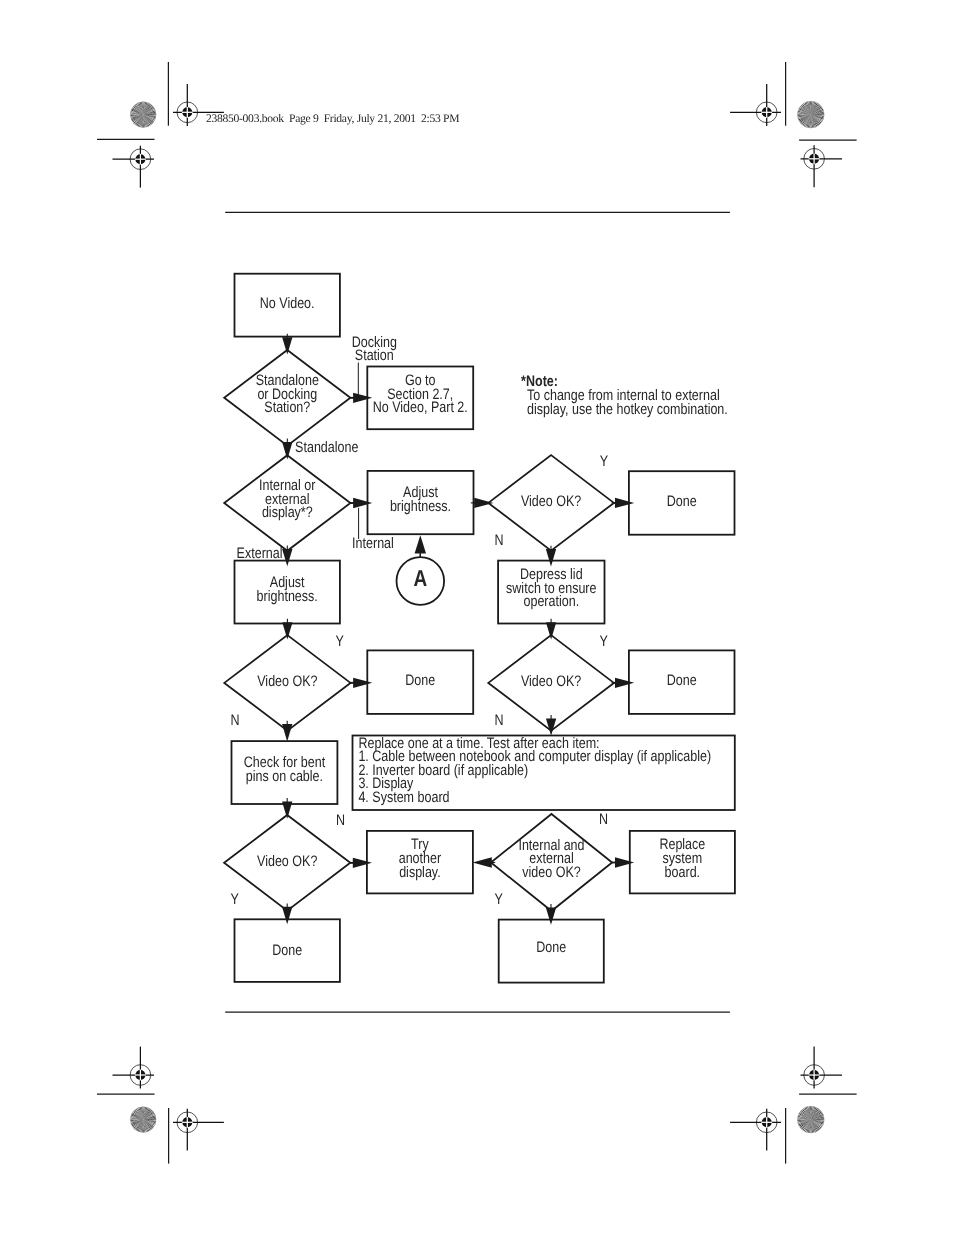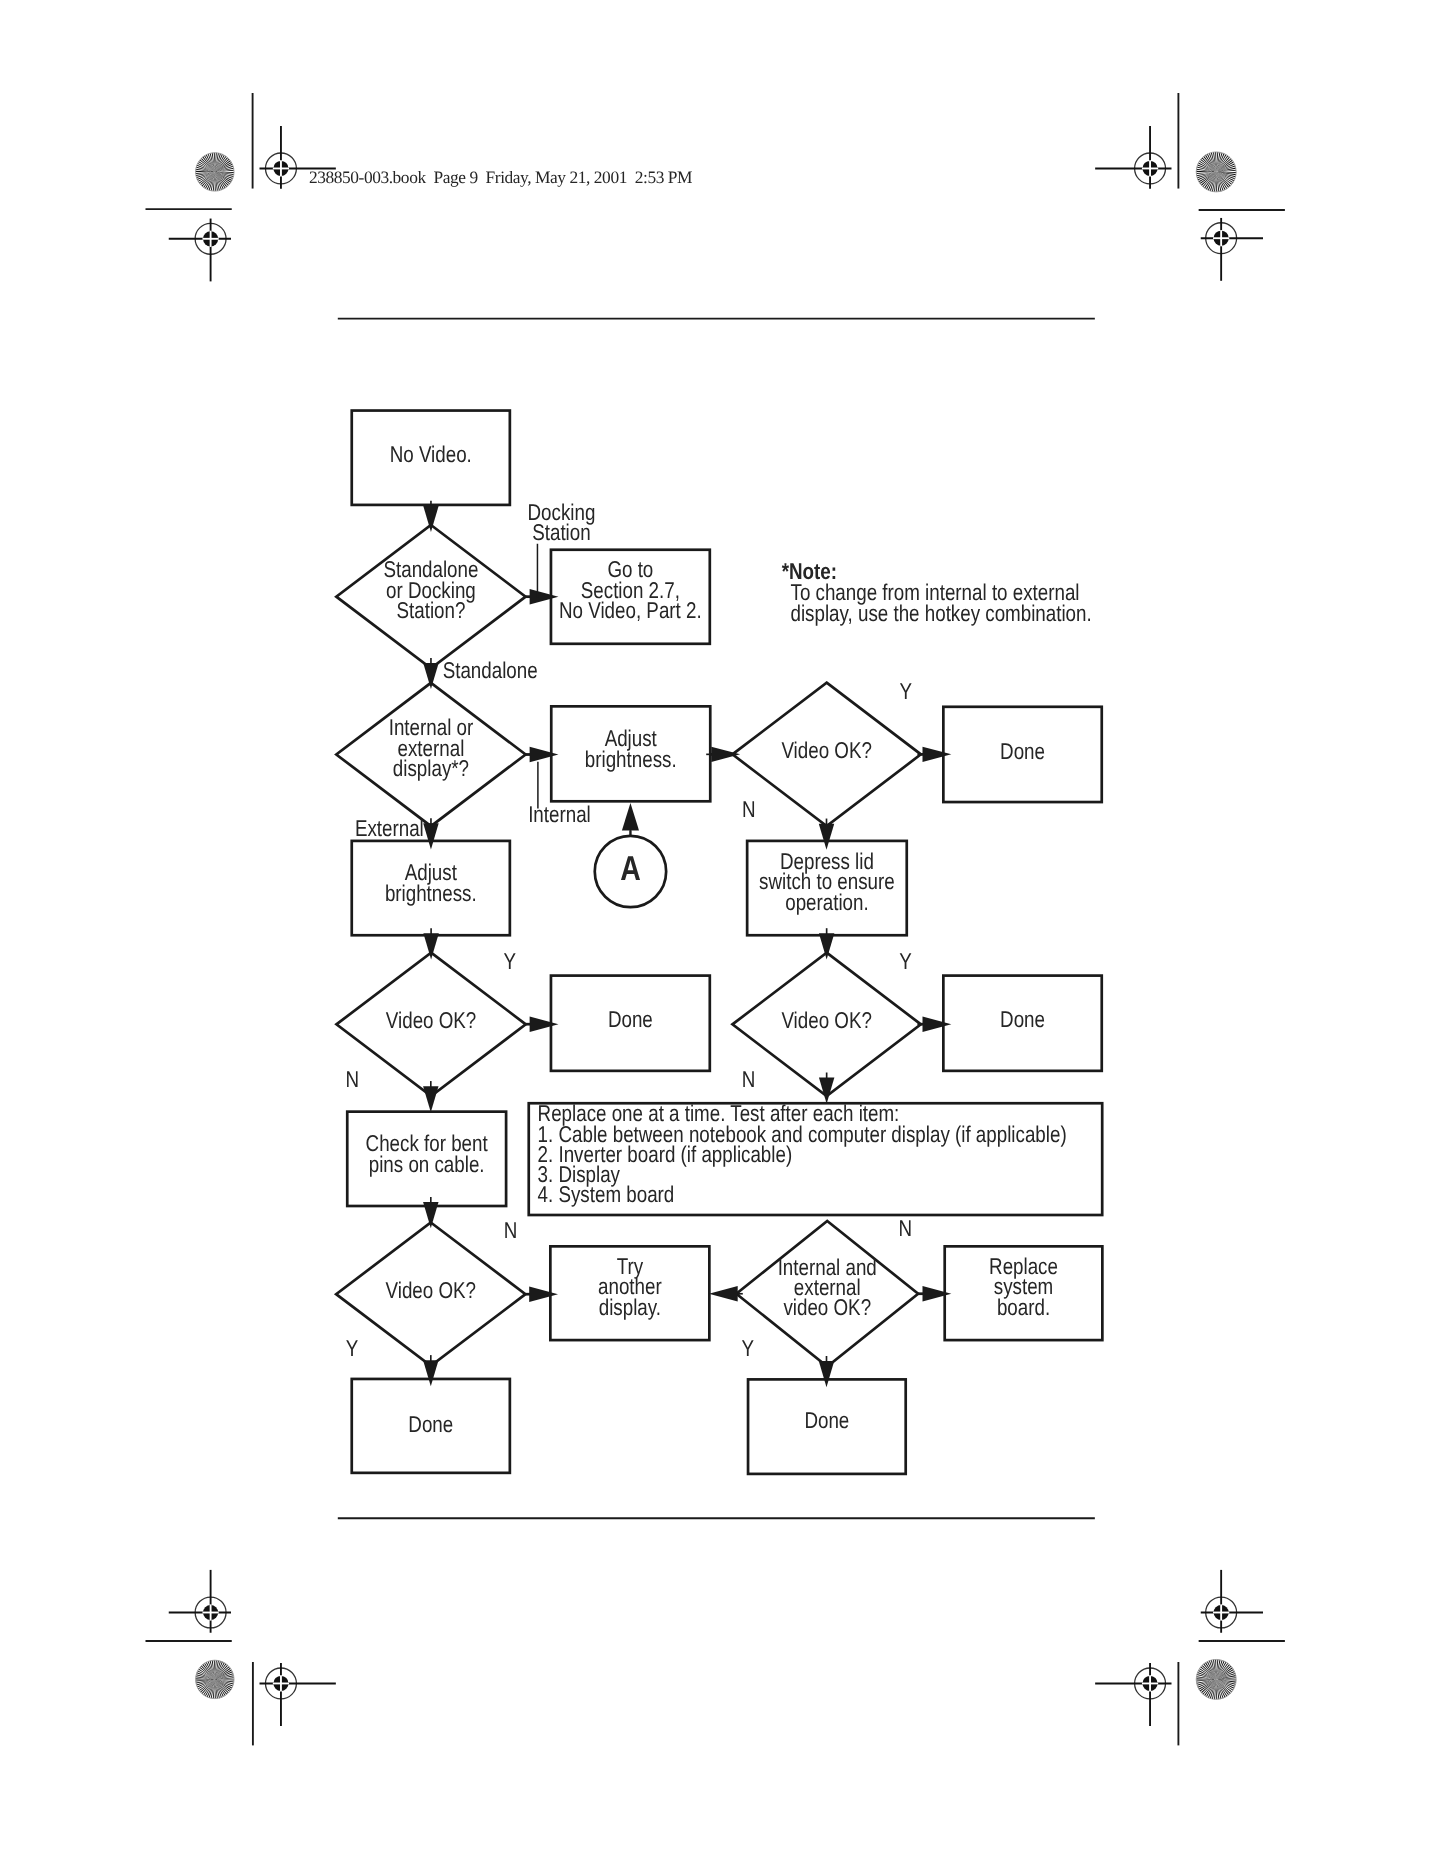--- a/index.html
+++ b/index.html
@@ -10,21 +10,21 @@
   #marks-svg{position:absolute;left:0;top:0;}
   #chart-svg{position:absolute;left:0;top:0;}
   #header-text{position:absolute;left:206px;top:113px;font-family:"Liberation Serif",serif;font-size:11.6px;line-height:11.6px;color:#262626;white-space:pre;letter-spacing:-0.29px;}
   text{fill:#262626;font-family:"Liberation Sans",sans-serif;}
   body,text,div{-webkit-font-smoothing:antialiased;text-rendering:geometricPrecision;}
 </style>
 </head>
 <body>
 
 <div id="page">
-  <div id="header-text">238850-003.book  Page 9  Friday, May 21, 2001  2:53 PM</div>
+  <div id="header-text">238850-003.book  Page 9  Friday, July 21, 2001  2:53 PM</div>
 
   <svg id="marks-svg" width="954" height="1235" viewBox="0 0 954 1235">
       <line x1="225.2" y1="212.4" x2="729.9" y2="212.4" stroke="#1a1a1a" stroke-width="1.3"></line>
       <line x1="225.2" y1="1012.2" x2="729.9" y2="1012.2" stroke="#1a1a1a" stroke-width="1.3"></line>
       <g>
         <circle cx="143.2" cy="114.6" r="12.8" fill="#ffffff"></circle>
         <path d="M143.20,114.60L156.00,114.60A12.8,12.8 0 0 1 155.98,115.29ZM143.20,114.60L155.92,115.98A12.8,12.8 0 0 1 155.83,116.67ZM143.20,114.60L155.70,117.35A12.8,12.8 0 0 1 155.53,118.02ZM143.20,114.60L155.33,118.69A12.8,12.8 0 0 1 155.09,119.34ZM143.20,114.60L154.82,119.97A12.8,12.8 0 0 1 154.51,120.60ZM143.20,114.60L154.17,121.20A12.8,12.8 0 0 1 153.79,121.78ZM143.20,114.60L153.39,122.35A12.8,12.8 0 0 1 152.96,122.89ZM143.20,114.60L152.49,123.40A12.8,12.8 0 0 1 152.00,123.89ZM143.20,114.60L151.49,124.36A12.8,12.8 0 0 1 150.95,124.79ZM143.20,114.60L150.38,125.19A12.8,12.8 0 0 1 149.80,125.57ZM143.20,114.60L149.20,125.91A12.8,12.8 0 0 1 148.57,126.22ZM143.20,114.60L147.94,126.49A12.8,12.8 0 0 1 147.29,126.73ZM143.20,114.60L146.62,126.93A12.8,12.8 0 0 1 145.95,127.10ZM143.20,114.60L145.27,127.23A12.8,12.8 0 0 1 144.58,127.32ZM143.20,114.60L143.89,127.38A12.8,12.8 0 0 1 143.20,127.40ZM143.20,114.60L142.51,127.38A12.8,12.8 0 0 1 141.82,127.32ZM143.20,114.60L141.13,127.23A12.8,12.8 0 0 1 140.45,127.10ZM143.20,114.60L139.78,126.93A12.8,12.8 0 0 1 139.11,126.73ZM143.20,114.60L138.46,126.49A12.8,12.8 0 0 1 137.83,126.22ZM143.20,114.60L137.20,125.91A12.8,12.8 0 0 1 136.60,125.57ZM143.20,114.60L136.02,125.19A12.8,12.8 0 0 1 135.45,124.79ZM143.20,114.60L134.91,124.36A12.8,12.8 0 0 1 134.40,123.89ZM143.20,114.60L133.91,123.40A12.8,12.8 0 0 1 133.44,122.89ZM143.20,114.60L133.01,122.35A12.8,12.8 0 0 1 132.61,121.78ZM143.20,114.60L132.23,121.20A12.8,12.8 0 0 1 131.89,120.60ZM143.20,114.60L131.58,119.97A12.8,12.8 0 0 1 131.31,119.34ZM143.20,114.60L131.07,118.69A12.8,12.8 0 0 1 130.87,118.02ZM143.20,114.60L130.70,117.35A12.8,12.8 0 0 1 130.57,116.67ZM143.20,114.60L130.48,115.98A12.8,12.8 0 0 1 130.42,115.29ZM143.20,114.60L130.40,114.60A12.8,12.8 0 0 1 130.42,113.91ZM143.20,114.60L130.48,113.22A12.8,12.8 0 0 1 130.57,112.53ZM143.20,114.60L130.70,111.85A12.8,12.8 0 0 1 130.87,111.18ZM143.20,114.60L131.07,110.51A12.8,12.8 0 0 1 131.31,109.86ZM143.20,114.60L131.58,109.23A12.8,12.8 0 0 1 131.89,108.60ZM143.20,114.60L132.23,108.00A12.8,12.8 0 0 1 132.61,107.42ZM143.20,114.60L133.01,106.85A12.8,12.8 0 0 1 133.44,106.31ZM143.20,114.60L133.91,105.80A12.8,12.8 0 0 1 134.40,105.31ZM143.20,114.60L134.91,104.84A12.8,12.8 0 0 1 135.45,104.41ZM143.20,114.60L136.02,104.01A12.8,12.8 0 0 1 136.60,103.63ZM143.20,114.60L137.20,103.29A12.8,12.8 0 0 1 137.83,102.98ZM143.20,114.60L138.46,102.71A12.8,12.8 0 0 1 139.11,102.47ZM143.20,114.60L139.78,102.27A12.8,12.8 0 0 1 140.45,102.10ZM143.20,114.60L141.13,101.97A12.8,12.8 0 0 1 141.82,101.88ZM143.20,114.60L142.51,101.82A12.8,12.8 0 0 1 143.20,101.80ZM143.20,114.60L143.89,101.82A12.8,12.8 0 0 1 144.58,101.88ZM143.20,114.60L145.27,101.97A12.8,12.8 0 0 1 145.95,102.10ZM143.20,114.60L146.62,102.27A12.8,12.8 0 0 1 147.29,102.47ZM143.20,114.60L147.94,102.71A12.8,12.8 0 0 1 148.57,102.98ZM143.20,114.60L149.20,103.29A12.8,12.8 0 0 1 149.80,103.63ZM143.20,114.60L150.38,104.01A12.8,12.8 0 0 1 150.95,104.41ZM143.20,114.60L151.49,104.84A12.8,12.8 0 0 1 152.00,105.31ZM143.20,114.60L152.49,105.80A12.8,12.8 0 0 1 152.96,106.31ZM143.20,114.60L153.39,106.85A12.8,12.8 0 0 1 153.79,107.42ZM143.20,114.60L154.17,108.00A12.8,12.8 0 0 1 154.51,108.60ZM143.20,114.60L154.82,109.23A12.8,12.8 0 0 1 155.09,109.86ZM143.20,114.60L155.33,110.51A12.8,12.8 0 0 1 155.53,111.18ZM143.20,114.60L155.70,111.85A12.8,12.8 0 0 1 155.83,112.53ZM143.20,114.60L155.92,113.22A12.8,12.8 0 0 1 155.98,113.91Z" fill="#111111"></path>
         <circle cx="143.2" cy="114.6" r="12.8" fill="none" stroke="#999999" stroke-width="0.6"></circle>
       </g>
       <line x1="168.4" y1="62" x2="168.4" y2="125.7" stroke="#1a1a1a" stroke-width="1.25"></line>

